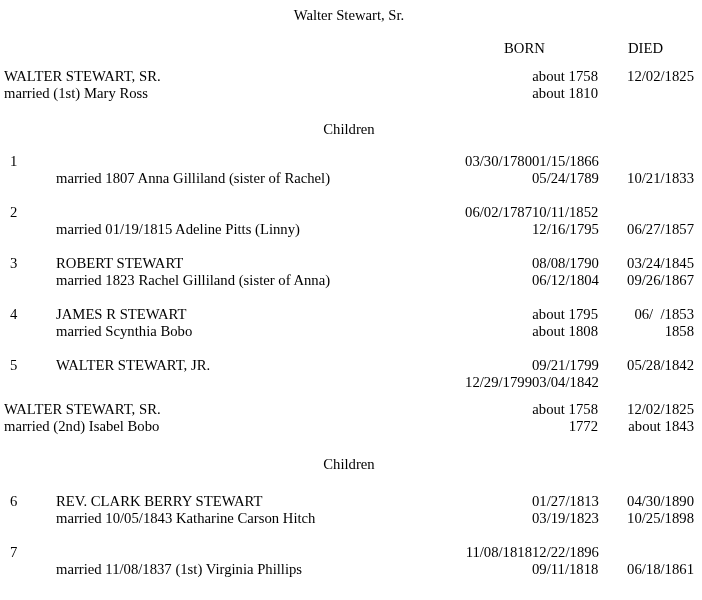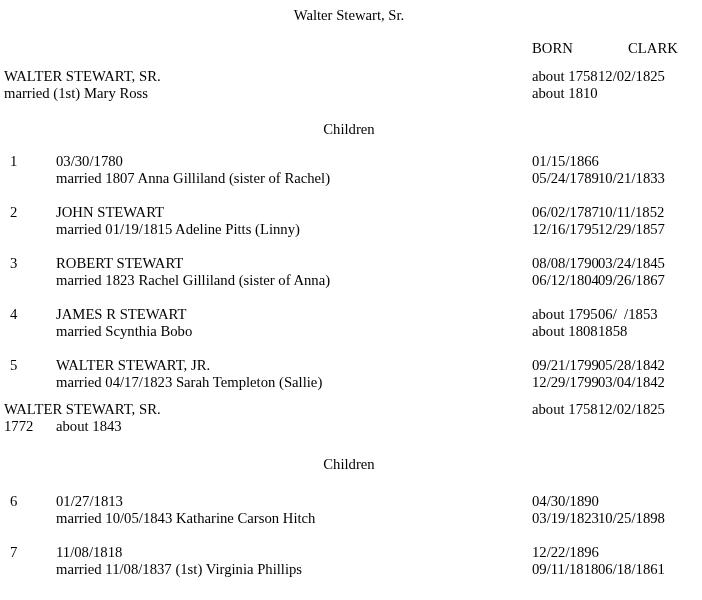--- a/index.html
+++ b/index.html
@@ -12,44 +12,44 @@
     line-height: 17px;
     color: #000000;
     padding: 7px 8px 0 4px;
     overflow: hidden;
   }
   .center { text-align: center; }
   .trow { display: grid; grid-template-columns: 52px 1fr 66px 96px; }
   .c-num { padding-left: 6px; }
   .c-name { }
   .c-fullname { grid-column: 1 / 3; }
-  .c-born, .c-died { white-space: pre; }
+  .c-born, .c-died { text-align: right; white-space: pre; }
   .header-row .c-born { text-align: left; }
   .header-row .c-died { text-align: left; padding-left: 30px; }
   .gap-10 { margin-top: 10px; }
   .gap-11 { margin-top: 11px; }
   .gap-15 { margin-top: 15px; }
-  .gap-16 { margin-top: 16px; }
+  .gap-16 { margin-top: 16px; gap: 28px; }
   .gap-17 { margin-top: 17px; }
   .gap-19 { margin-top: 19px; }
   .gap-20 { margin-top: 20px; }
   .gap-21 { margin-top: 21px; }
 </style>
 </head>
 <body>
 
 <div>
 
   <div class="center">Walter Stewart, Sr.</div>
 
   <div class="trow header-row gap-16">
     <div class="c-num"></div>
     <div class="c-name"></div>
     <div class="c-born">BORN</div>
-    <div class="c-died">CLARK</div>
+    <div class="c-died">DIED</div>
   </div>
 
   <div class="gap-11">
     <div class="trow">
       <div class="c-fullname">WALTER STEWART, SR.</div>
       <div class="c-born">about 1758</div>
       <div class="c-died">12/02/1825</div>
     </div>
     <div class="trow">
       <div class="c-fullname">married (1st) Mary Ross</div>
@@ -70,29 +70,28 @@
       <div class="c-num"></div>
       <div class="c-name">married 1807 Anna Gilliland (sister of Rachel)</div>
       <div class="c-born">05/24/1789</div>
       <div class="c-died">10/21/1833</div>
     </div>
   </div>
 
   <div class="gap-17">
     <div class="trow">
       <div class="c-num">2</div>
-      <div class="c-name">JOHN STEWART</div>
       <div class="c-born">06/02/1787</div>
       <div class="c-died">10/11/1852</div>
     </div>
     <div class="trow">
       <div class="c-num"></div>
       <div class="c-name">married 01/19/1815 Adeline Pitts (Linny)</div>
       <div class="c-born">12/16/1795</div>
-      <div class="c-died">12/29/1857</div>
+      <div class="c-died">06/27/1857</div>
     </div>
   </div>
 
   <div class="gap-17">
     <div class="trow">
       <div class="c-num">3</div>
       <div class="c-name">ROBERT STEWART</div>
       <div class="c-born">08/08/1790</div>
       <div class="c-died">03/24/1845</div>
     </div>
@@ -121,43 +120,44 @@
 
   <div class="gap-17">
     <div class="trow">
       <div class="c-num">5</div>
       <div class="c-name">WALTER STEWART, JR.</div>
       <div class="c-born">09/21/1799</div>
       <div class="c-died">05/28/1842</div>
     </div>
     <div class="trow">
       <div class="c-num"></div>
-      <div class="c-name">married 04/17/1823 Sarah Templeton (Sallie)</div>
       <div class="c-born">12/29/1799</div>
       <div class="c-died">03/04/1842</div>
     </div>
   </div>
 
   <div class="gap-10">
     <div class="trow">
       <div class="c-fullname">WALTER STEWART, SR.</div>
       <div class="c-born">about 1758</div>
       <div class="c-died">12/02/1825</div>
     </div>
     <div class="trow">
+      <div class="c-fullname">married (2nd) Isabel Bobo</div>
       <div class="c-born">1772</div>
       <div class="c-died">about 1843</div>
     </div>
   </div>
 
   <div class="center gap-21">Children</div>
 
   <div class="gap-20">
     <div class="trow">
       <div class="c-num">6</div>
+      <div class="c-name">REV. CLARK BERRY STEWART</div>
       <div class="c-born">01/27/1813</div>
       <div class="c-died">04/30/1890</div>
     </div>
     <div class="trow">
       <div class="c-num"></div>
       <div class="c-name">married 10/05/1843 Katharine Carson Hitch</div>
       <div class="c-born">03/19/1823</div>
       <div class="c-died">10/25/1898</div>
     </div>
   </div>

